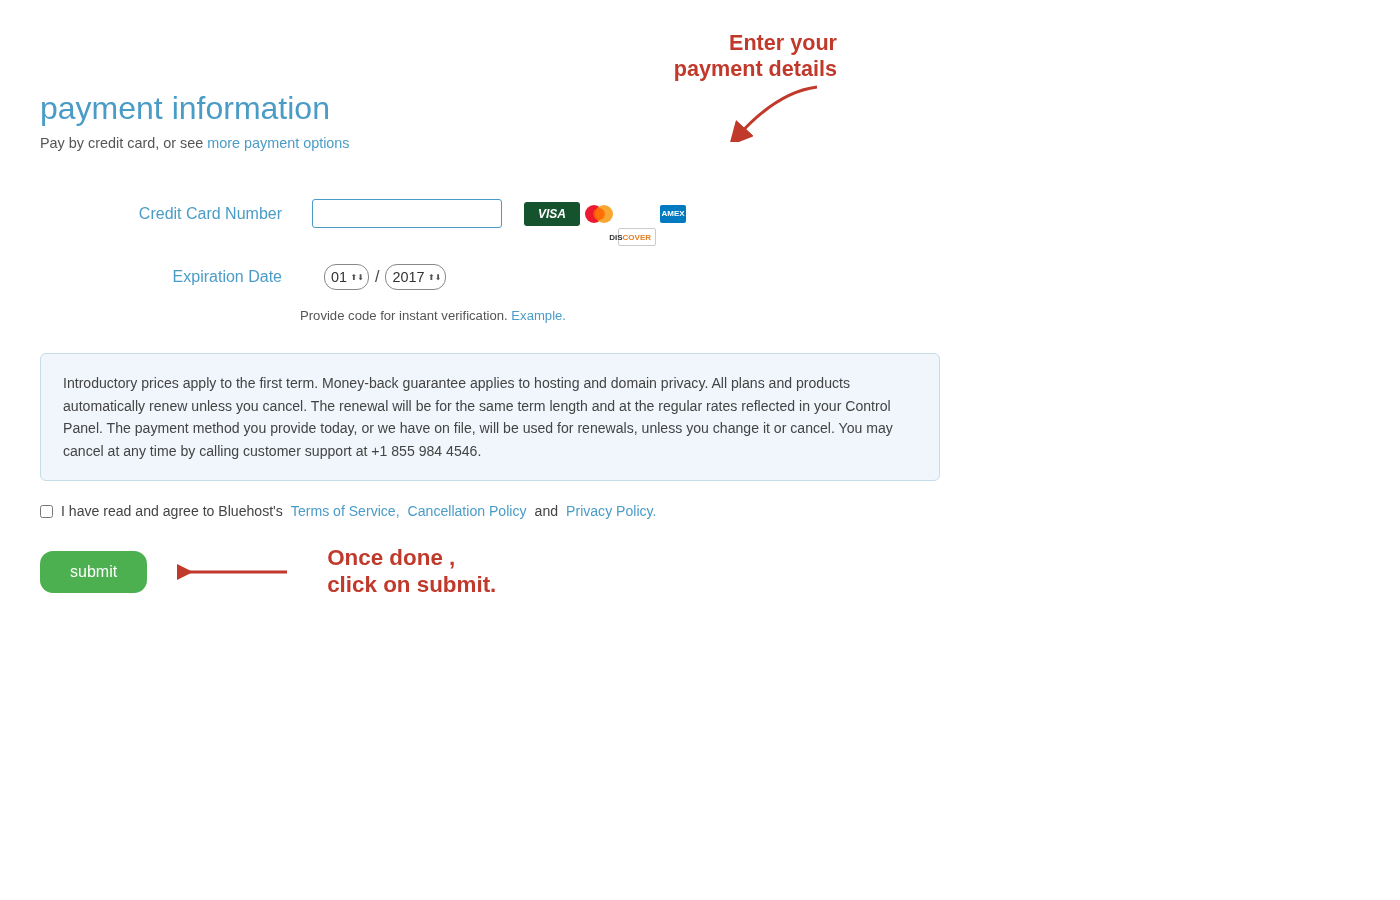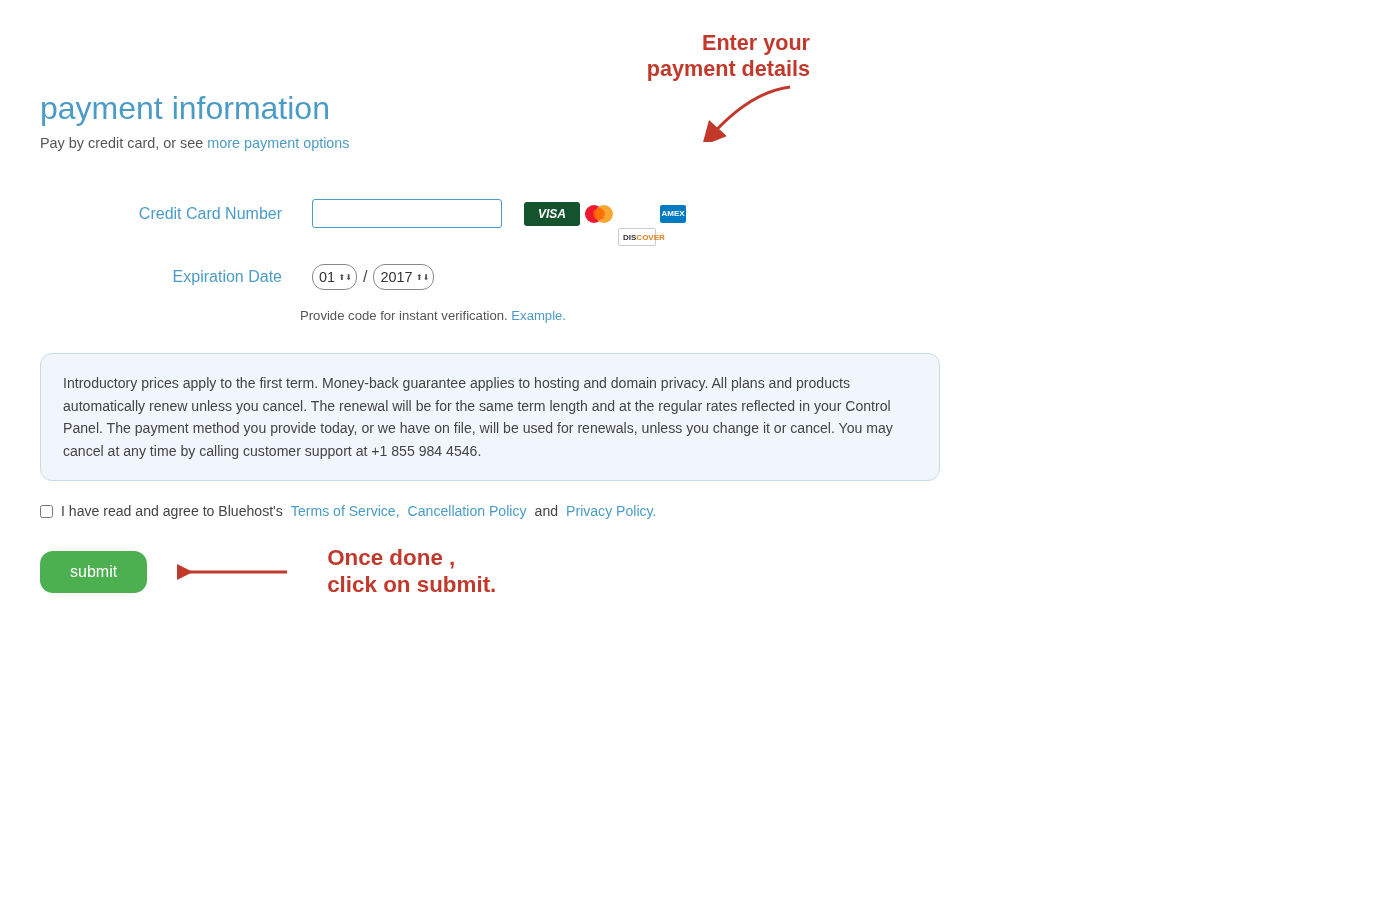--- a/index.html
+++ b/index.html
@@ -93,21 +93,21 @@
       background: #fff;
       border: 1px solid #ccc;
       color: #e67e22;
       font-size: 0.5rem;
       font-weight: bold;
       width: 38px;
       height: 18px;
       border-radius: 2px;
       display: flex;
       align-items: center;
-      justify-content: flex-start;
+      justify-content: flex-end;
       margin-top: 47px;
     }
 
     .card-amex {
       background: #007bc1;
       color: #fff;
       font-size: 0.5rem;
       font-weight: bold;
       width: 26px;
       height: 18px;
@@ -115,20 +115,21 @@
       display: flex;
       align-items: center;
       justify-content: center;
       text-align: center;
     }
 
     .expiry-selects {
       display: flex;
       align-items: center;
       gap: 6px;
+      margin-left: 12px;
     }
 
     .expiry-select {
       border: 1.5px solid #888;
       border-radius: 12px;
       padding: 4px 6px;
       font-size: 0.9rem;
       background: #fff;
       color: #333;
       appearance: none;
@@ -166,21 +167,21 @@
     }
 
     .cvv-hint a {
       color: #4a9cc7;
       text-decoration: none;
     }
 
     .info-box {
       background: #f0f6fb;
       border: 1px solid #c5dce9;
-      border-radius: 12px;
+      border-radius: 6px;
       padding: 18px 22px;
       font-size: 0.88rem;
       color: #444;
       line-height: 1.6;
       margin-bottom: 22px;
       max-width: 900px;
     }
 
     .agree-row {
       display: flex;
@@ -227,21 +228,21 @@
     }
 
     .top-annotation {
       position: relative;
       height: 90px;
       margin-bottom: -30px;
     }
 
     .top-annotation-text {
       position: absolute;
-      right: 550px;
+      right: 523px;
       top: 0;
       text-align: right;
     }
 
     .top-annotation-text .callout-text {
       font-size: 1.35rem;
       font-weight: 900;
       color: #c0392b;
       line-height: 1.2;
     }

